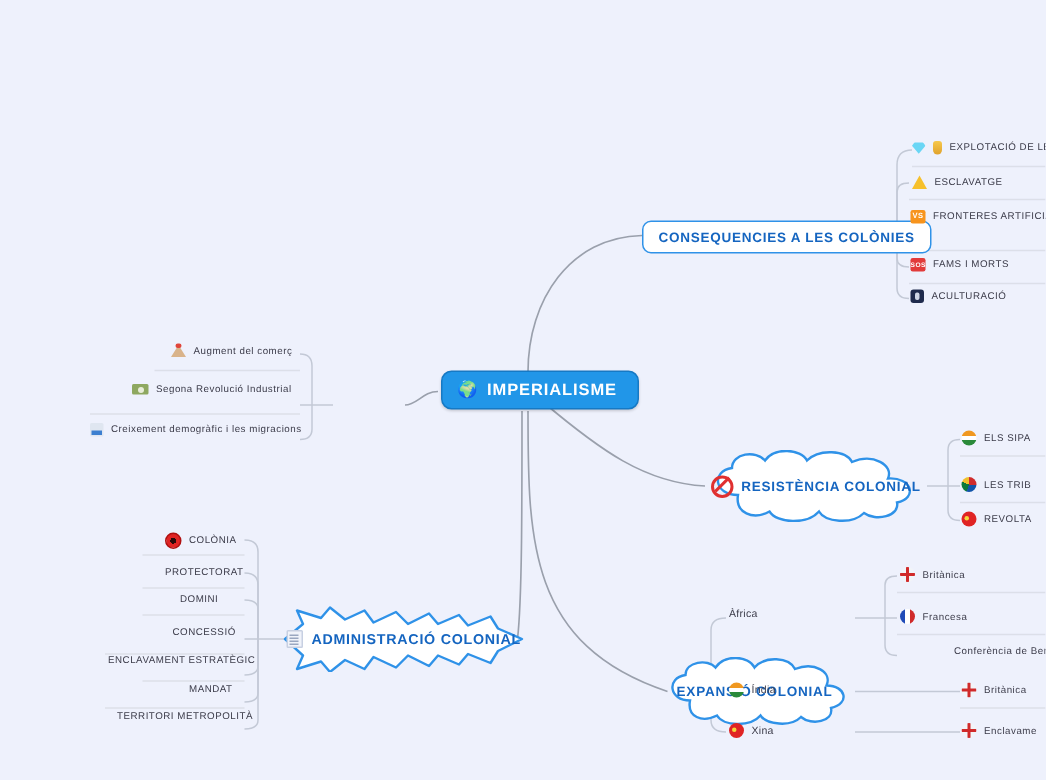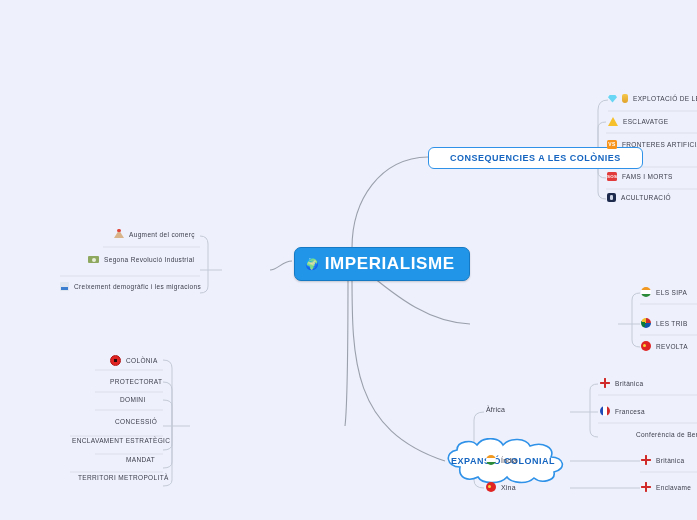--- a/index.html
+++ b/index.html
@@ -14,29 +14,29 @@
   .node{position:absolute;box-sizing:border-box;}
 
   
   .central{
     display:flex;align-items:center;gap:6px;
     background:#2196e8;border:1px solid #1679c4;border-radius:7px;
     padding:6px 14px 6px 10px;
     box-shadow:0 1px 2px rgba(0,0,0,.18);
   }
   .central .ctext{
-    color:#ffffff;font-weight:bold;font-size:17px;letter-spacing:.6px;
+    color:#ffffff;font-weight:bold;font-size:11px;letter-spacing:.6px;
     white-space:nowrap;
   }
 
   
   .boxnode{
     display:flex;align-items:center;
     background:#ffffff;border:1.6px solid #2f92e8;border-radius:6px;
-    padding:5px 21px;white-space:nowrap;
+    padding:5px 10px;white-space:nowrap;
   }
   .boxnode .btext{color:#1565c0;font-weight:bold;font-size:9px;letter-spacing:.5px;}
 
   
   .cloudnode{position:absolute;}
   .cloudnode .cloudlabel{
     position:absolute;left:0;top:0;width:100%;height:100%;
     display:flex;align-items:center;justify-content:center;gap:5px;
     color:#1565c0;font-weight:bold;font-size:9px;letter-spacing:.5px;white-space:nowrap;
   }
@@ -247,20 +247,32 @@
   </div>
   <div class="node leaf" style="left:607px;top:172px;">
     <span class="ico ico-sos">SOS</span>
     <span class="ltext">FAMS I MORTS</span>
   </div>
   <div class="node leaf" style="left:607px;top:193px;">
     <span class="ico ico-person"></span>
     <span class="ltext">ACULTURACIÓ</span>
   </div>
 
+  <div class="cloudnode" style="left:468px;top:300px;width:152px;height:48px;">
+    <svg width="152" height="48" viewBox="0 0 152 48">
+      <path d="M24 30 C8 30 6 14 20 12 C20 2 36 0 42 7 C48 -2 66 -1 70 7
+               C78 -1 96 0 100 8 C114 2 128 10 124 19 C140 18 144 32 130 35
+               C132 44 116 48 108 42 C100 50 82 48 78 41
+               C70 50 50 49 45 41 C34 47 22 42 24 30 Z" fill="#ffffff" stroke="#2f92e8" stroke-width="1.6"></path>
+    </svg>
+    <div class="cloudlabel">
+      <span class="ico ico-ban"></span>
+      <span>RESISTÈNCIA COLONIAL</span>
+    </div>
+  </div>
 
   <div class="node leaf" style="left:641px;top:287px;">
     <span class="flag flag-in"></span>
     <span class="ltext">ELS SIPA</span>
   </div>
   <div class="node leaf" style="left:641px;top:318px;">
     <span class="flag flag-za"></span>
     <span class="ltext">LES TRIB</span>
   </div>
   <div class="node leaf" style="left:641px;top:341px;">
@@ -319,20 +331,32 @@
   </div>
   <div class="node leaf" style="left:88px;top:256px;">
     <span class="ico ico-money"></span>
     <span class="ltext">Segona Revolució Industrial</span>
   </div>
   <div class="node leaf" style="left:60px;top:282px;">
     <span class="ico ico-chart"></span>
     <span class="ltext">Creixement demogràfic i les migracions</span>
   </div>
 
+  <div class="burstnode" style="left:186px;top:404px;width:166px;height:44px;">
+    <svg width="166" height="44" viewBox="0 0 166 44">
+      <path d="M4 22 L16 12 L12 3 L28 8 L34 1 L44 9 L57 3 L63 11 L78 4
+               L86 12 L100 5 L106 12 L120 6 L126 13 L141 7 L146 15 L162 22
+               L146 30 L141 38 L126 32 L120 39 L106 33 L100 40 L86 33 L78 41
+               L63 34 L57 42 L44 36 L34 44 L28 37 L12 42 L16 33 Z" fill="#ffffff" stroke="#2f92e8" stroke-width="1.6" stroke-linejoin="round"></path>
+    </svg>
+    <div class="burstlabel">
+      <span class="ico ico-admin"></span>
+      <span>ADMINISTRACIÓ COLONIAL</span>
+    </div>
+  </div>
 
   <div class="node leaf" style="left:110px;top:355px;">
     <span class="ico ico-redcircle"></span>
     <span class="ltext">COLÒNIA</span>
   </div>
   <div class="node leaf" style="left:110px;top:378px;">
     <span class="ltext">PROTECTORAT</span>
   </div>
   <div class="node leaf" style="left:120px;top:396px;">
     <span class="ltext">DOMINI</span>

